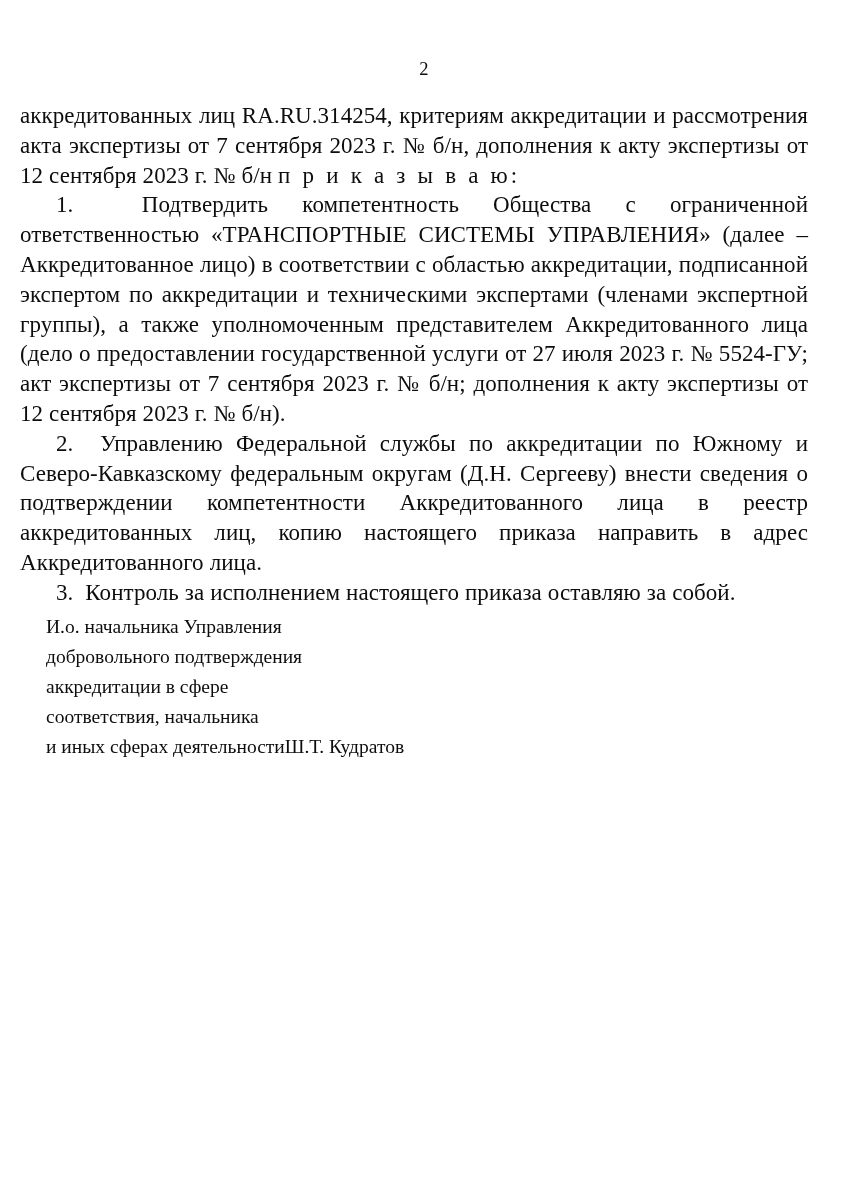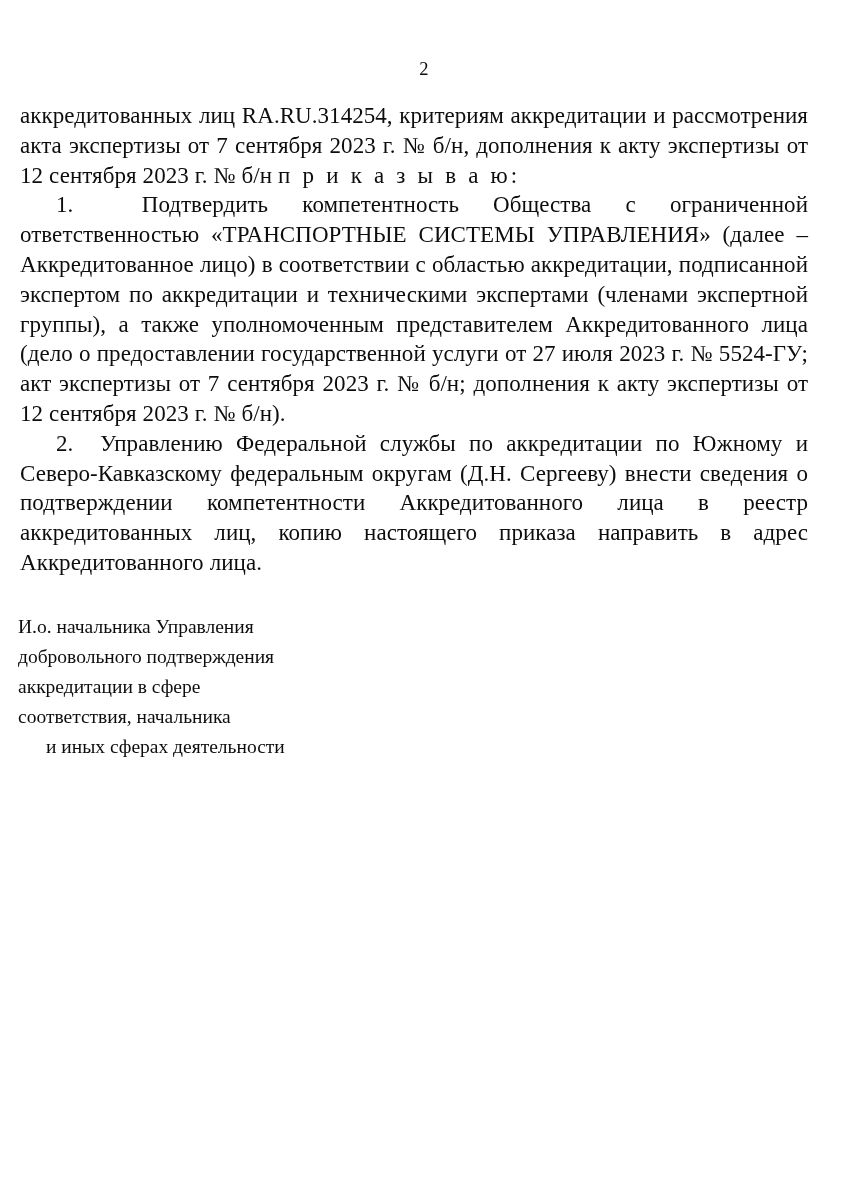--- a/index.html
+++ b/index.html
@@ -78,31 +78,30 @@
   }
 
   .nowrap {
     white-space: nowrap;
   }
 
   
   .signature-block {
     position: absolute;
     top: 612px;
-    left: 18px;
+    left: 46px;
     width: 790px;
   }
 
   .sig-row {
     display: flex;
     align-items: baseline;
     font-size: 19.5px;
     line-height: 30px;
     white-space: nowrap;
-    margin-left: 28px;
   }
 
   .sig-line {
     font-size: 19.5px;
     line-height: 30px;
     white-space: nowrap;
   }
 
   .sig-name {
     padding-right: 22px;
@@ -117,26 +116,28 @@
   <div class="page-number">2</div>
 
   <div class="body-text">
 
     <p class="para cont"><span>аккредитованных лиц RA.RU.314254, критериям аккредитации и рассмотрения акта экспертизы от 7 сентября 2023 г. № б/н, дополнения к акту экспертизы от 12 сентября 2023 г. № б/н </span><span class="spaced">п р и к а з ы в а ю</span><span>:</span></p>
 
     <p class="para indent"><span class="nowrap">1.</span>&nbsp;&nbsp;<span>Подтвердить компетентность Общества с ограниченной ответственностью «ТРАНСПОРТНЫЕ СИСТЕМЫ УПРАВЛЕНИЯ» (далее – Аккредитованное лицо) в соответствии с областью аккредитации, подписанной экспертом по аккредитации и техническими экспертами (членами экспертной группы), а также уполномоченным представителем Аккредитованного лица (дело о предоставлении государственной услуги от 27 июля 2023 г. № 5524-ГУ; акт экспертизы от 7 сентября 2023 г. № б/н; дополнения к акту экспертизы от 12 сентября 2023 г. № б/н).</span></p>
 
     <p class="para indent"><span class="nowrap">2.</span>&nbsp;&nbsp;<span>Управлению Федеральной службы по аккредитации по Южному и Северо-Кавказскому федеральным округам (Д.Н. Сергееву) внести сведения о подтверждении компетентности Аккредитованного лица в реестр аккредитованных лиц, копию настоящего приказа направить в адрес Аккредитованного лица.</span></p>
 
+    <p class="para indent"><span class="nowrap">3.</span>&nbsp;&nbsp;<span>Контроль за исполнением настоящего приказа оставляю за собой.</span></p>
 
   </div>
 
   <div class="signature-block">
     <div class="sig-line">И.о. начальника Управления</div>
     <div class="sig-line">добровольного подтверждения</div>
     <div class="sig-line">аккредитации в сфере</div>
     <div class="sig-line">соответствия, начальника</div>
     <div class="sig-row">
       <span>и иных сферах деятельности</span>
+      <span class="sig-name">Ш.Т. Кудратов</span>
     </div>
   </div>
 
 </div>
 
 </body></html>

